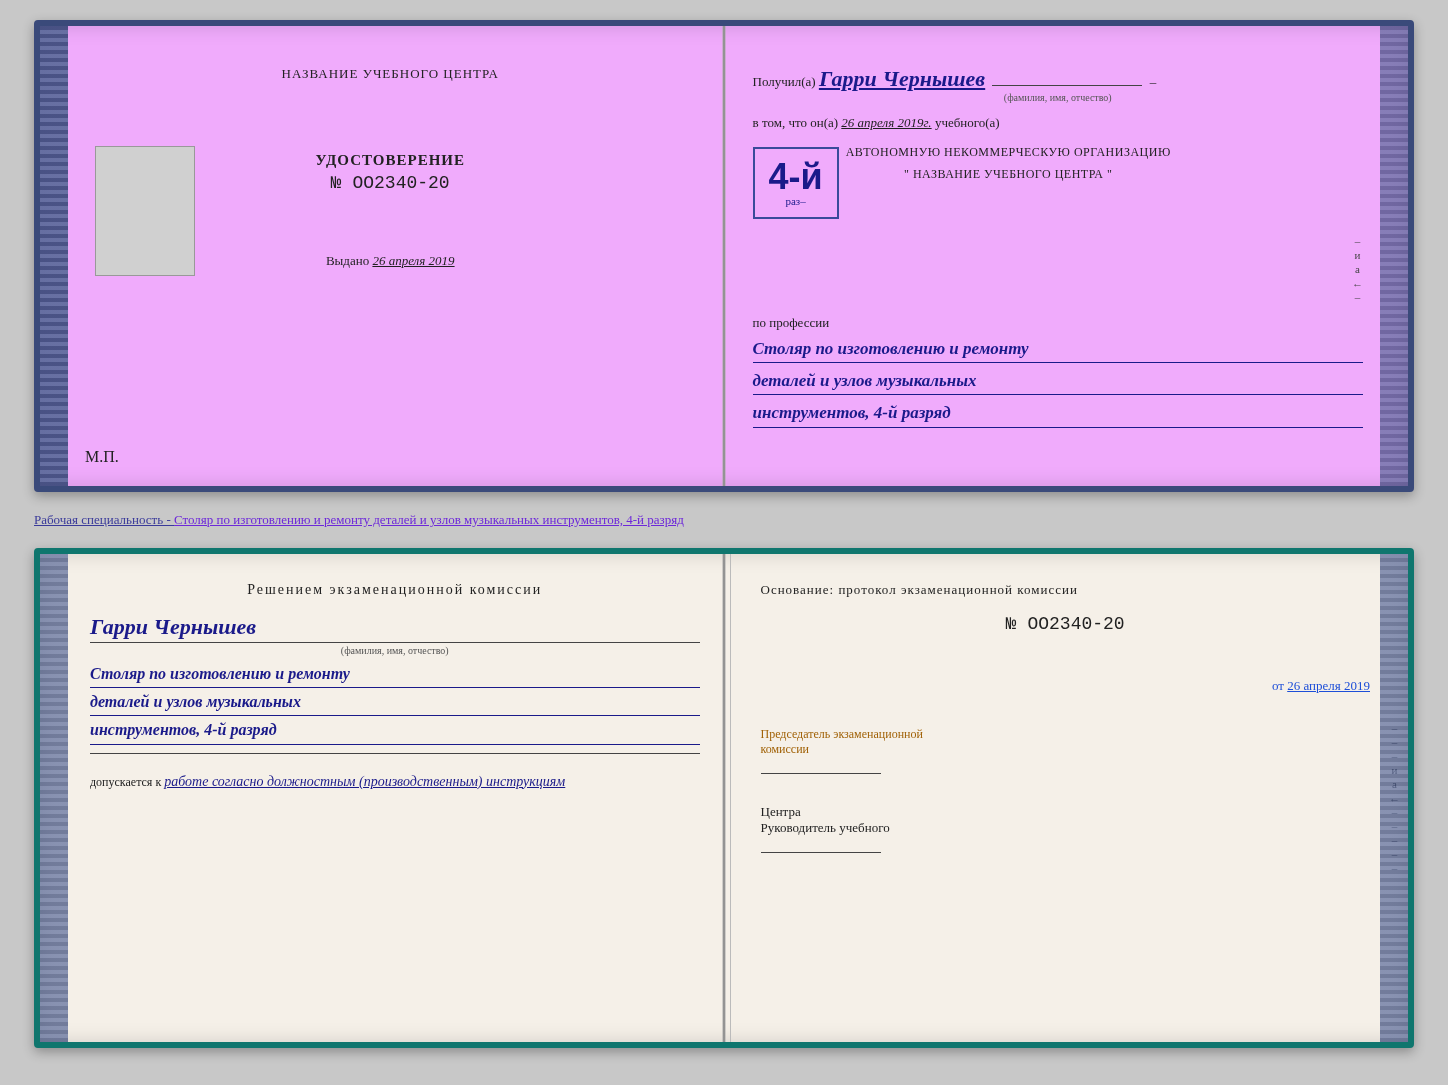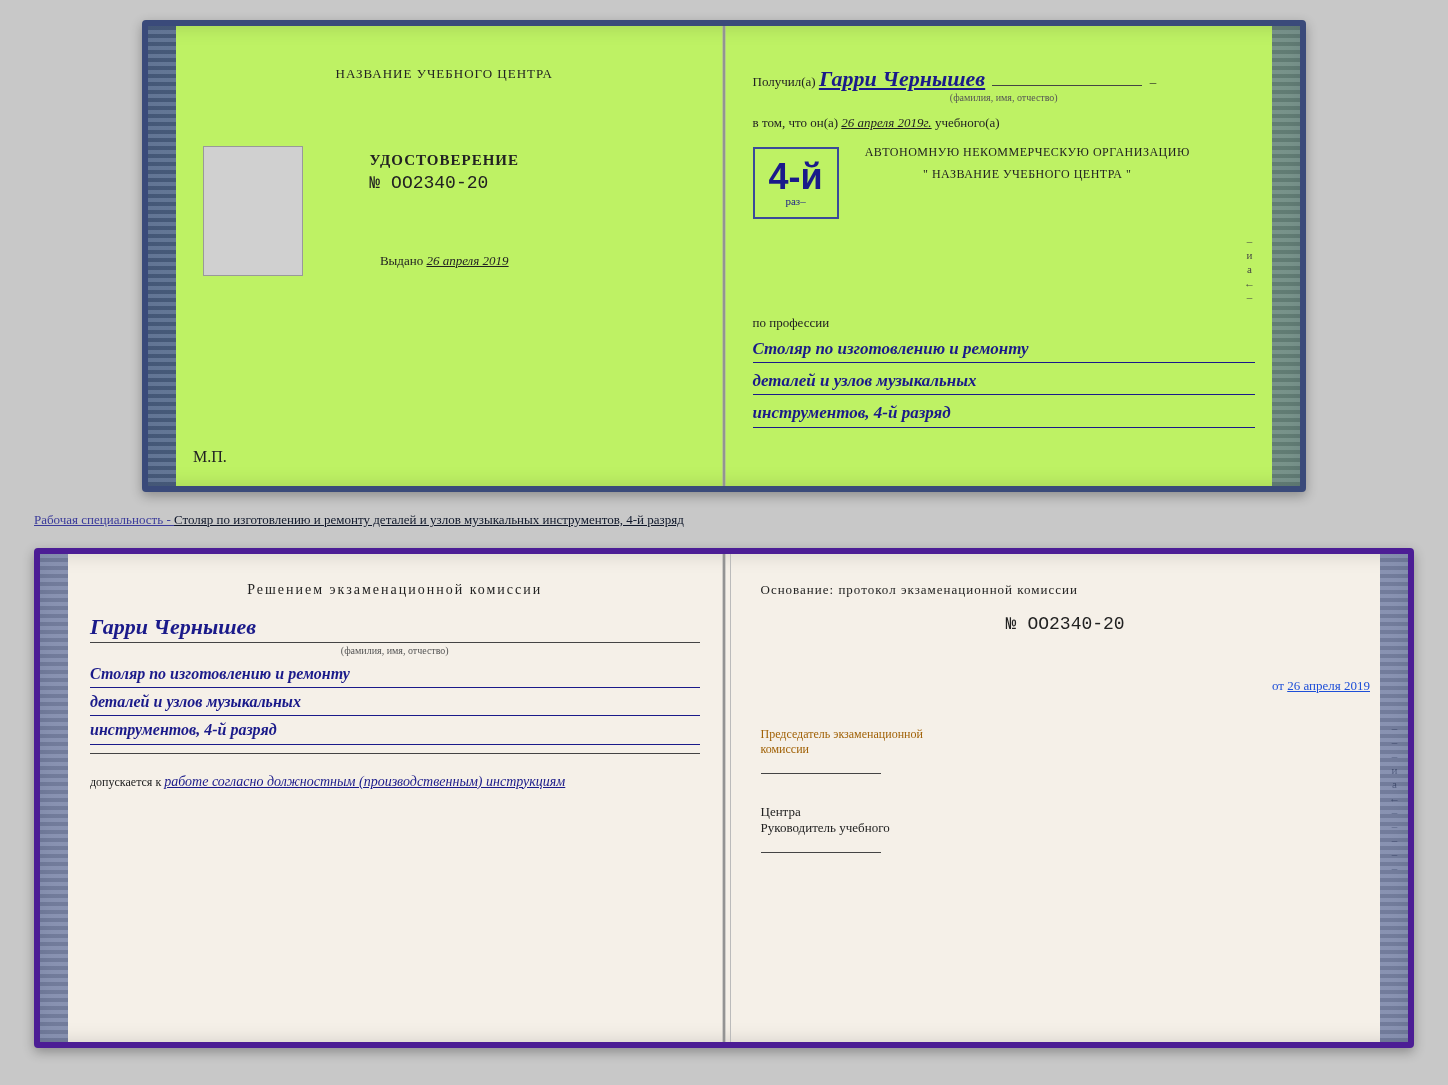--- a/index.html
+++ b/index.html
@@ -10,22 +10,22 @@
       min-height: 1085px;
       display: flex;
       flex-direction: column;
       align-items: center;
       padding: 20px;
       gap: 16px;
     }
 
     .document-spread {
       display: flex;
-      width: 1164px;
-      background: #bef264;
+      width: 1380px;
+      background: #f0abfc;
       border: 6px solid #3a4a7a;
       border-radius: 4px;
       box-shadow: inset 0 0 20px rgba(0,0,0,0.15), 0 4px 12px rgba(0,0,0,0.3);
       position: relative;
       overflow: hidden;
     }
 
     .document-spread::after {
       content: '';
       position: absolute;
@@ -114,20 +114,21 @@
       width: 100px;
       height: 130px;
       background: #d0d0d0;
       border: 1px solid #999;
       position: absolute;
       left: 55px;
       top: 120px;
     }
 
     .udostoverenie-block {
+      text-align: center;
       margin-top: 40px;
     }
 
     .udostoverenie-title {
       font-size: 15px;
       letter-spacing: 1px;
       text-transform: uppercase;
       color: #222;
       font-weight: bold;
     }
@@ -269,21 +270,21 @@
     .description-bar span {
       text-decoration: underline;
       color: #3a3a9a;
     }
 
     
     .bottom-spread {
       display: flex;
       width: 1380px;
       background: #f5f0e8;
-      border: 6px solid #4c1d95;
+      border: 6px solid #0f766e;
       border-radius: 4px;
       box-shadow: inset 0 0 20px rgba(0,0,0,0.15), 0 4px 12px rgba(0,0,0,0.3);
       position: relative;
       overflow: hidden;
       min-height: 500px;
     }
 
     .bottom-spread::after {
       content: '';
       position: absolute;
@@ -466,21 +467,21 @@
       <br>
       <span class="fio-sub">(фамилия, имя, отчество)</span>
     </div>
 
     <div class="vtom-line">
       <span>в том, что он(а)</span>
       <span class="vtom-date">26 апреля 2019г.</span>
       <span class="vtom-okончил">учебного(а)</span>
     </div>
 
-    <div style="display:flex; align-items:flex-start; gap:26px; margin: 6px 0;">
+    <div style="display:flex; align-items:flex-start; gap:7px; margin: 6px 0;">
       <div class="stamp-box">
         <span class="stamp-rank">4-й</span>
         <span class="stamp-rank-sub">раз–</span>
       </div>
       <div>
         <div class="org-text">АВТОНОМНУЮ НЕКОММЕРЧЕСКУЮ ОРГАНИЗАЦИЮ</div>
         <div class="org-text">" НАЗВАНИЕ УЧЕБНОГО ЦЕНТРА "</div>
       </div>
     </div>
 
@@ -500,21 +501,21 @@
       <span class="profession-cursive">Столяр по изготовлению и ремонту</span>
       <span class="profession-cursive">деталей и узлов музыкальных</span>
       <span class="profession-cursive">инструментов, 4-й разряд</span>
     </div>
   </div>
 
   <div class="right-strip"></div>
 </div>
 
 <div class="description-bar">
-  <span>Рабочая специальность - </span><span style="text-decoration:underline; color:#0f172a;">Столяр по изготовлению и ремонту деталей и узлов музыкальных инструментов, 4-й разряд</span>
+  <span>Рабочая специальность - </span><span style="text-decoration:underline; color:#6d28d9;">Столяр по изготовлению и ремонту деталей и узлов музыкальных инструментов, 4-й разряд</span>
 </div>
 
 <div class="bottom-spread">
   <div class="left-strip"></div>
 
   <div class="bottom-page bottom-page-left">
     <div class="resheniem-title">Решением экзаменационной комиссии</div>
 
     <div style="margin-bottom: 4px;">
       <span class="cursive-name">Гарри Чернышев</span>

